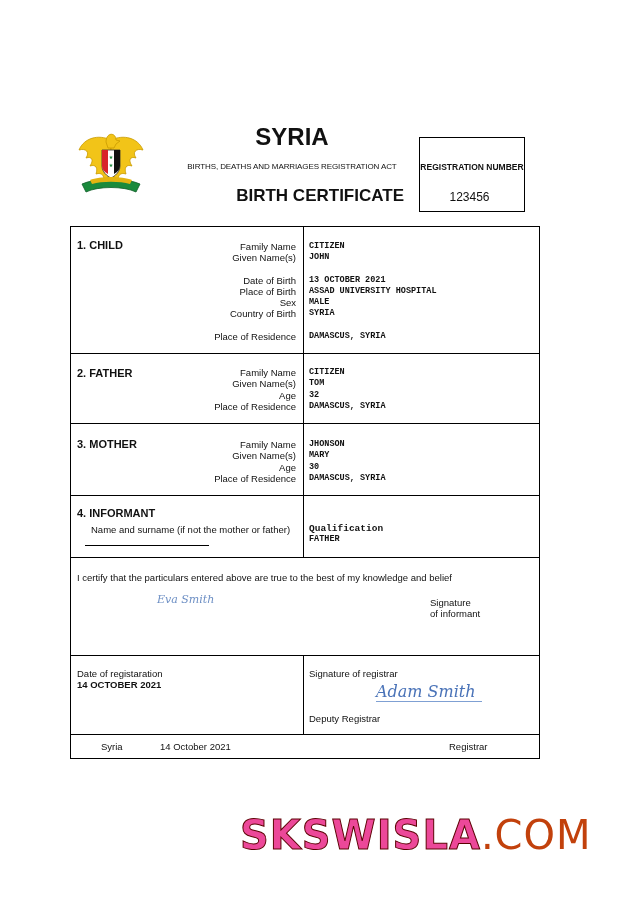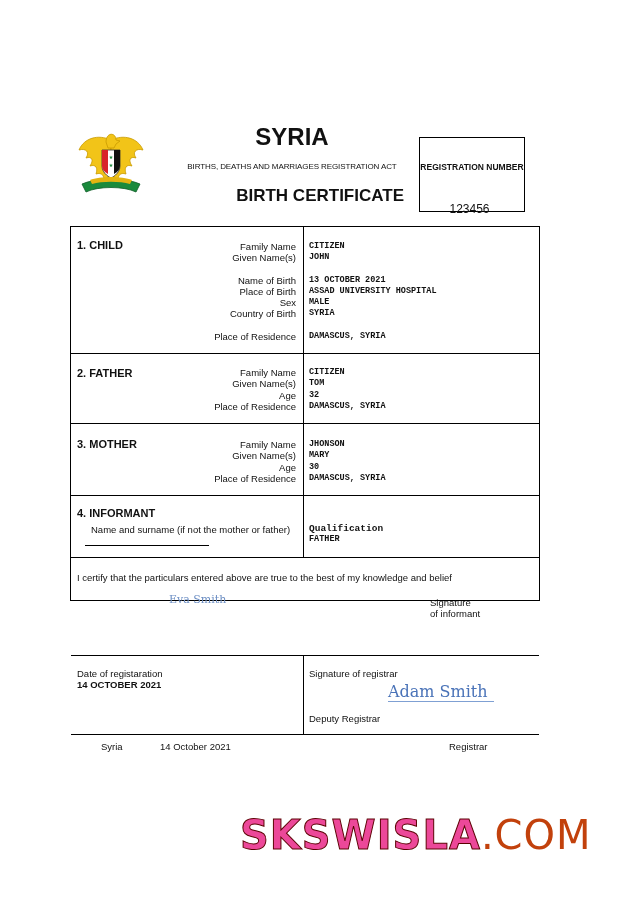--- a/index.html
+++ b/index.html
@@ -7,35 +7,35 @@
   body { position: relative; font-family: "Liberation Sans", sans-serif; color: #111; }
   .abs { position: absolute; }
 
   
   #emblem { left: 76px; top: 128px; width: 70px; height: 70px; }
   #country { left: 180px; width: 224px; top: 123px; text-align: center; font-size: 24px; font-weight: bold; }
   #act { left: 168px; width: 248px; top: 162px; text-align: center; font-size: 8px; letter-spacing: -0.1px; }
   #doc-title { left: 180px; width: 224px; top: 186px; text-align: right; font-size: 17px; font-weight: bold; }
   #reg-box { left: 419px; top: 137px; width: 106px; height: 75px; border: 1.5px solid #000; }
   #reg-label { position: absolute; left: 0; right: 0; top: 24px; text-align: center; font-size: 8.5px; font-weight: bold; }
-  #reg-number { position: absolute; left: 0; right: 5px; top: 52px; text-align: center; font-size: 12px; margin-top: 12px; }
+  #reg-number { position: absolute; left: 0; right: 5px; top: 52px; text-align: center; font-size: 12px; }
 
   
-  #main { left: 70px; top: 226px; width: 470px; height: 375px; border: 1.5px solid #000; }
+  #main { left: 70px; top: 226px; width: 470px; height: 533px; border: 1.5px solid #000; }
   .hline { position: absolute; left: 0; right: 0; height: 0; border-top: 1.5px solid #000; }
   .vline { position: absolute; width: 0; border-left: 1.5px solid #000; }
 
   .sec-title { position: absolute; left: 6px; font-size: 11px; font-weight: bold; }
   .lbl-col { position: absolute; right: 243px; text-align: right; font-size: 9.5px; line-height: 11.3px; white-space: nowrap; }
   .val-col { position: absolute; left: 238px; font-family: "Liberation Mono", monospace; font-weight: bold; font-size: 8.5px; line-height: 11.3px; white-space: nowrap; }
   .gap { height: 11px; }
 
   .plain { position: absolute; font-size: 9.5px; white-space: nowrap; }
   .bold { font-weight: bold; }
-  .sig { position: absolute; font-family: "DejaVu Serif", serif; color: #4a73b8; white-space: nowrap; margin-left: 12px; }
+  .sig { position: absolute; font-family: "DejaVu Serif", serif; font-style: italic; color: #4a73b8; white-space: nowrap; }
 
   #brand { left: 240px; top: 812px; font-family: "DejaVu Sans", sans-serif; font-size: 40px; font-weight: bold; letter-spacing: 1px; white-space: nowrap; }
   #brand .red { color: #ec4899; -webkit-text-stroke: 1px #5a0000; }
   #brand .blue { color: #c2410c; font-weight: normal; }
 </style>
 </head>
 <body>
 
 <div id="emblem" class="abs">
   <svg width="70" height="70" viewBox="0 0 70 70">
@@ -75,21 +75,21 @@
   <div class="hline" style="top:507px"></div>
   <div class="vline" style="left:232px; top:0; height:331px"></div>
   <div class="vline" style="left:232px; top:428px; height:80px"></div>
 
   <div>
     <div class="sec-title" style="top:12px">1. CHILD</div>
     <div class="lbl-col" style="top:14px">
       <div>Family Name</div>
       <div>Given Name(s)</div>
       <div class="gap"></div>
-      <div>Name of Birth</div>
+      <div>Date of Birth</div>
       <div>Place of Birth</div>
       <div>Sex</div>
       <div>Country of Birth</div>
       <div class="gap"></div>
       <div>Place of Residence</div>
     </div>
     <div class="val-col" style="top:14px">
       <div>CITIZEN</div>
       <div>JOHN</div>
       <div class="gap"></div>

